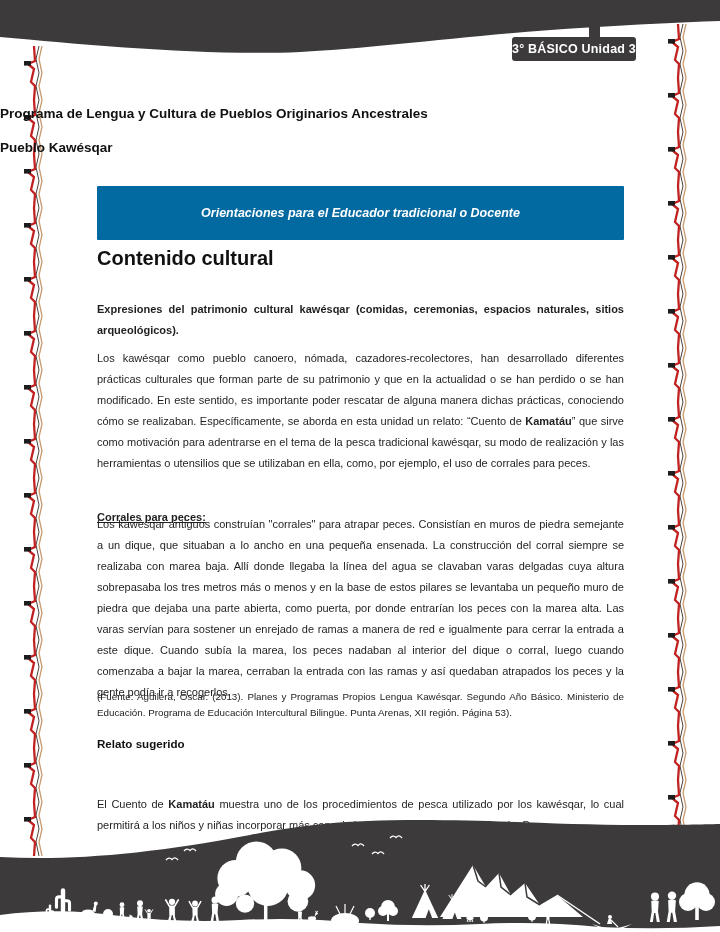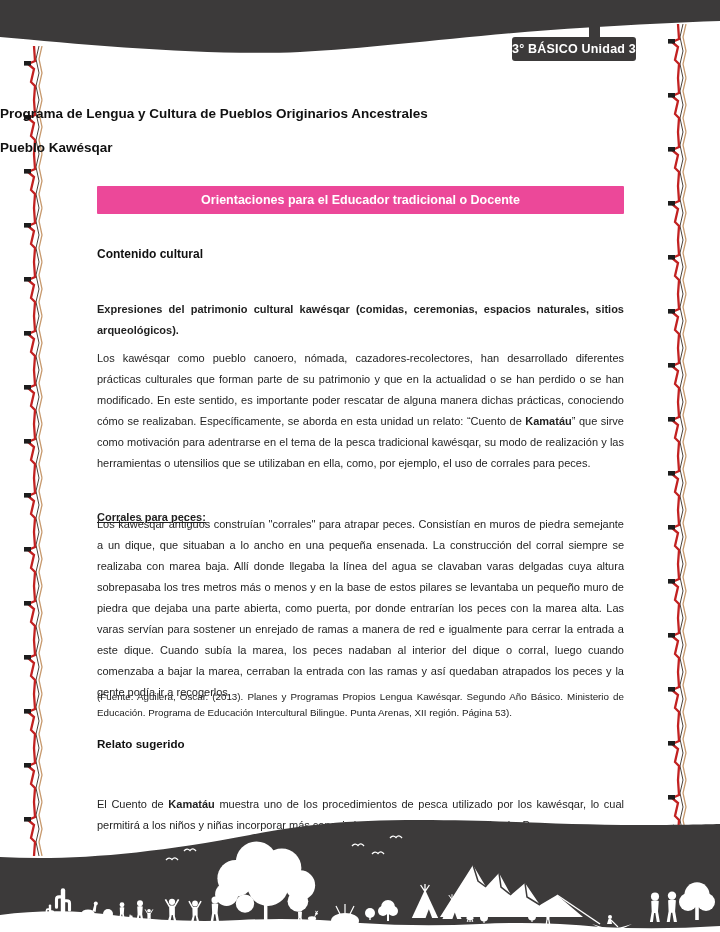--- a/index.html
+++ b/index.html
@@ -21,25 +21,25 @@
   
   .border-left{position:absolute;left:22px;top:46px;z-index:1;}
   .border-right{position:absolute;left:666px;top:24px;z-index:1;}
 
   
   .blk{position:absolute;left:97px;width:527px;z-index:2;color:#1f1f1f;}
   .title{left:0;width:720px;text-align:left;font-weight:bold;font-size:13.5px;color:#111;}
   .t1{top:106px;}
   .t2{top:140px;}
   .banner{
-    top:186px;height:28px;background:#ec4899;border-radius:1px;
-    display:flex;align-items:center;justify-content:center;
+    top:186px;height:54px;background:#0369a1;border-radius:1px;
+    display:flex;align-items:center;justify-content:center;font-style:italic;
   }
   .banner span{color:#ffffff;font-weight:bold;font-size:12.5px;}
-  .section-h{top:247px;font-weight:bold;font-size:12px;color:#111;}
+  .section-h{top:247px;font-weight:bold;font-size:20px;color:#111;}
   .body-p{font-size:11px;line-height:21px;text-align:justify;}
   .subhead{top:288px;font-weight:bold;}
   .p1{top:337px;}
   .underline-h{top:500px;font-size:11px;text-decoration:underline;font-weight:bold;}
   .p2{top:503px;}
   .source{top:679px;font-size:9.8px;line-height:16px;text-align:justify;color:#222;}
   .relato{top:737px;font-weight:bold;font-size:11.6px;color:#111;}
   .p3{top:783px;}
   b.inline-bold{font-weight:bold;}
 

